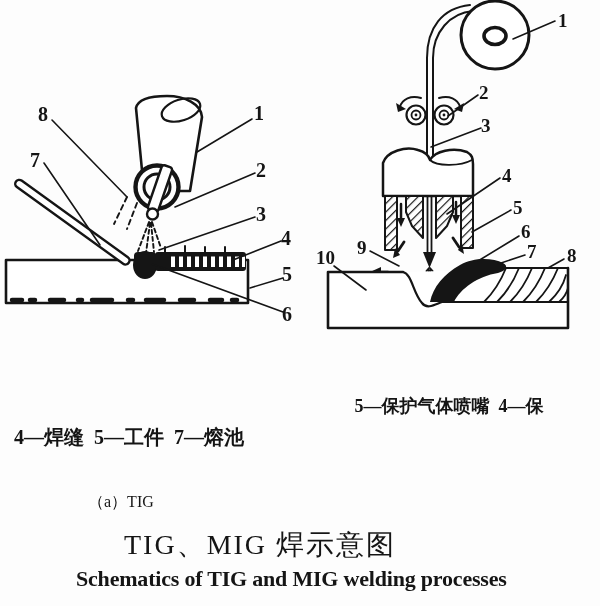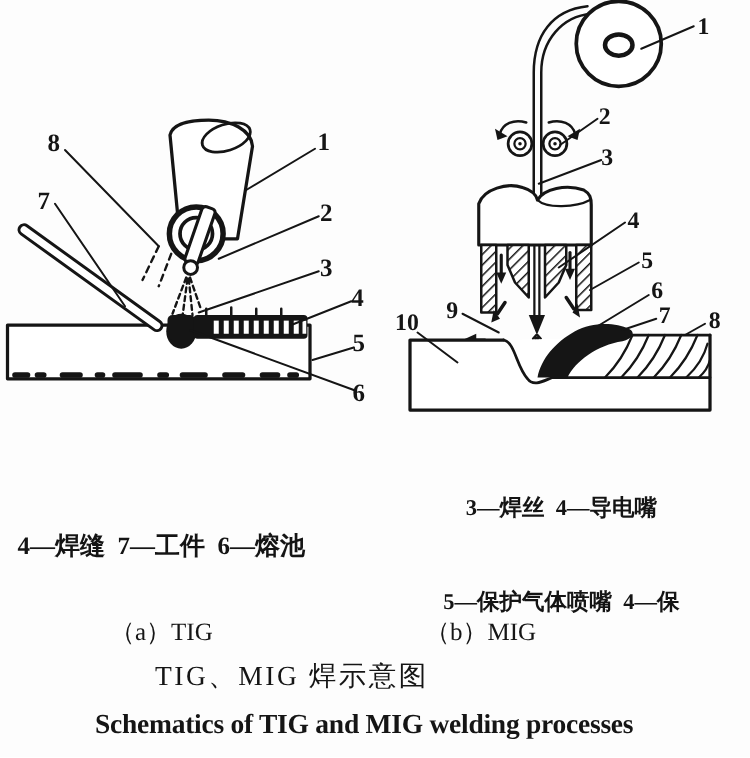--- a/index.html
+++ b/index.html
@@ -6,24 +6,24 @@
   .canvas{
     position:relative;width:600px;height:606px;background:#fdfdfd;
     color:#151515;font-family:"Liberation Serif", serif;overflow:hidden;
   }
   svg{position:absolute;display:block;}
   .svg-tig{left:0;top:0;}
   .svg-mig{left:300px;top:0;}
   .legend{position:absolute;font-weight:700;white-space:pre;color:#141414;}
   .legend-left{left:14px;top:340px;font-size:20px;line-height:39px;}
   .legend-right{left:303px;top:344px;width:292px;font-size:18px;line-height:25px;text-align:center;}
-  .cap{position:absolute;font-size:20px;font-weight:400;}
+  .cap{position:absolute;font-size:16px;font-weight:400;}
   .cap-a{left:88px;top:492px;}
   .cap-b{left:340px;top:492px;}
-  .title-zh{position:absolute;left:124px;top:526px;font-size:22px;letter-spacing:2px;}
+  .title-zh{position:absolute;left:124px;top:526px;font-size:28px;letter-spacing:2px;}
   .title-en{position:absolute;left:31px;top:566px;width:560px;font-size:22px;font-weight:700;letter-spacing:-0.2px;margin-left:45px;}
   .callout-num{font-family:"Liberation Serif", serif;font-weight:700;fill:#151515;}
   .tig-num{font-size:20px;}
   .mig-num{font-size:19px;}
 </style>
 </head>
 <body>
 
 <div class="canvas">
 
@@ -206,29 +206,27 @@
       <text class="callout-num mig-num" x="213" y="214">5</text>
       <text class="callout-num mig-num" x="221" y="238">6</text>
       <text class="callout-num mig-num" x="227" y="258">7</text>
       <text class="callout-num mig-num" x="267" y="262">8</text>
       <text class="callout-num mig-num" x="57" y="254">9</text>
       <text class="callout-num mig-num" x="16" y="264">10</text>
     </g>
   </svg>
 
   <div class="legend legend-left">
-    <div>4—焊缝  7—工件  6—熔池</div>
+    <div>4—焊缝  5—工件  7—熔池</div>
     
   </div>
 
   <div class="legend legend-right">
-    <div>3—焊丝  4—导电嘴</div>
     <div>5—保护气体喷嘴  4—保</div>
     
     
   </div>
 
   <div class="cap cap-a">（a）TIG</div>
-  <div class="cap cap-b">（b）MIG</div>
   <div class="title-zh">TIG、MIG 焊示意图</div>
   <div class="title-en">Schematics of TIG and MIG welding processes</div>
 
 </div>
 
 </body></html>

